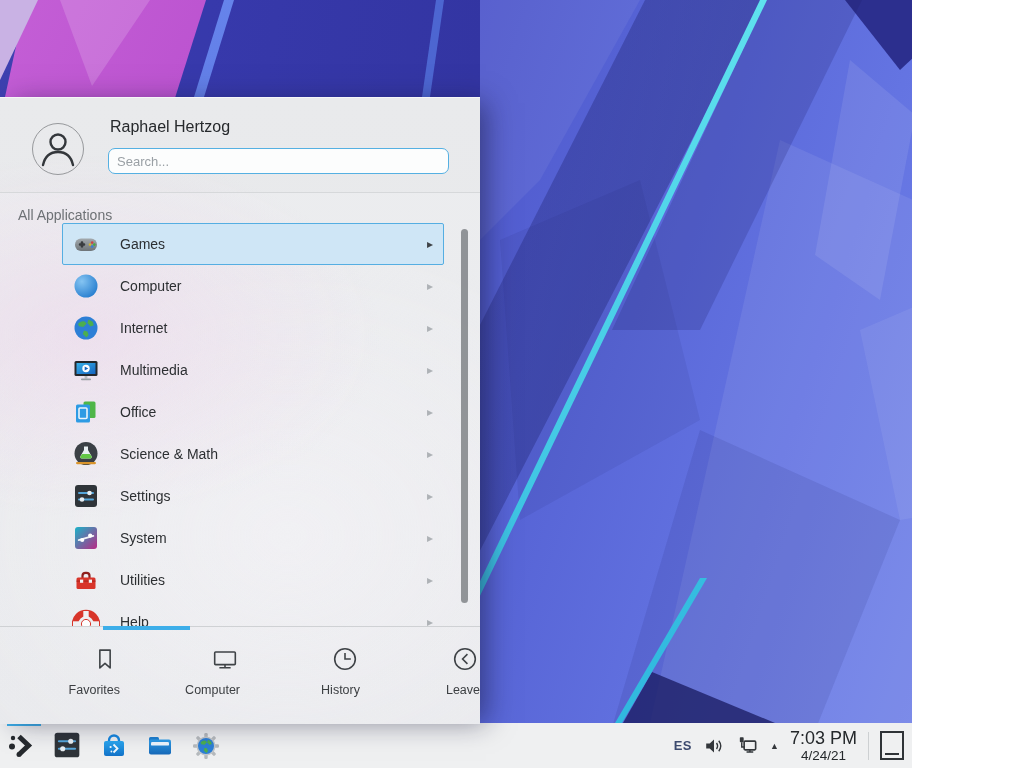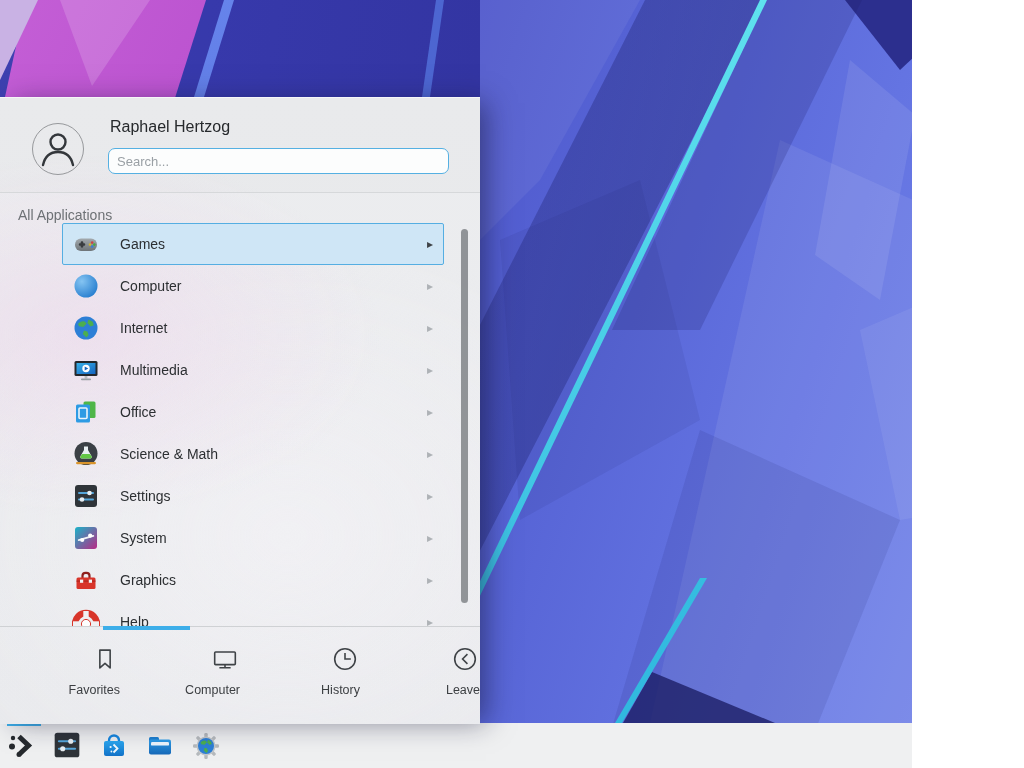--- a/index.html
+++ b/index.html
@@ -237,21 +237,21 @@
       </div>
 
       <div class="cat-row">
         <svg class="ric" viewBox="0 0 28 28">
           <path d="M10.5 12V9.8a3 3 0 0 1 3-3h1a3 3 0 0 1 3 3V12" fill="none" stroke="#8e1f1c" stroke-width="2.2"></path>
           <rect x="4.5" y="11.5" width="19" height="11.5" rx="1.5" fill="#d8352a"></rect>
           <rect x="4.5" y="14.6" width="19" height="1" fill="#a8241c"></rect>
           <rect x="8" y="13.6" width="3.2" height="3.2" fill="#f2f3f4"></rect>
           <rect x="16.8" y="13.6" width="3.2" height="3.2" fill="#f2f3f4"></rect>
         </svg>
-        <span class="rlabel">Graphics</span>
+        <span class="rlabel">Utilities</span>
         <span class="rarrow">▸</span>
       </div>
 
       <div class="cat-row">
         <svg class="ric" viewBox="0 0 28 28">
           <circle cx="14" cy="16" r="11" fill="none" stroke="#d8352a" stroke-width="6.5"></circle>
           <rect x="11.3" y="3" width="5.4" height="26" fill="#f0eff1"></rect>
           <rect x="1" y="13.3" width="26" height="5.4" fill="#f0eff1"></rect>
           <circle cx="14" cy="16" r="4.6" fill="#fdfdfd" stroke="#d8352a" stroke-width="1"></circle>
         </svg>
@@ -369,15 +369,42 @@
           </g>
           <circle cx="16" cy="16" r="9.5" fill="#c3c7ca"></circle>
           <circle cx="16" cy="16" r="8" fill="#2d7fd6"></circle>
           <path d="M10.5 12.5c1.5-1.8 3.4-2.6 5-1.8l1.5 1.5-2.4 2.6-3.3-.6z" fill="#4cae4f"></path>
           <path d="M18 9.8l3 1.7.8 2.5-2.3.9-2.4-2.5z" fill="#4cae4f"></path>
           <path d="M14.6 17.8l2.5.8.9 2.5-1.6 1.8-2.7-2.5z" fill="#4cae4f"></path>
         </svg>
       </div>
     </div>
 
+    <div class="tray">
+      <span class="kbd-layout">ES</span>
+
+      <svg width="22" height="22" viewBox="0 0 24 24">
+        <path d="M3.5 9.2v5.6h3.8l4.7 4.2V5L7.3 9.2z" fill="#33373b"></path>
+        <path d="M14.8 8.7a5.8 5.8 0 0 1 0 6.6" fill="none" stroke="#33373b" stroke-width="1.5"></path>
+        <path d="M17.2 6.3a9.4 9.4 0 0 1 0 11.4" fill="none" stroke="#33373b" stroke-width="1.5"></path>
+      </svg>
+
+      <svg width="23" height="23" viewBox="0 0 24 24">
+        <rect x="4" y="3.5" width="4" height="5" rx="0.8" fill="#33373b"></rect>
+        <path d="M6 8.5v5h3" fill="none" stroke="#33373b" stroke-width="1.5"></path>
+        <rect x="8.5" y="7.5" width="12" height="9" rx="1" fill="none" stroke="#33373b" stroke-width="1.7"></rect>
+        <path d="M14.5 16.5v2.3M11 18.8h7" fill="none" stroke="#33373b" stroke-width="1.5"></path>
+      </svg>
+
+      <span class="tray-arrow">▲</span>
+
+      <div class="clock">
+        <div class="clock-time">7:03 PM</div>
+        <div class="clock-date">4/24/21</div>
+      </div>
+
+      <div class="tray-sep"></div>
+
+      <div class="show-desktop"></div>
+    </div>
   </div>
 
 </div>
 
 </body></html>

